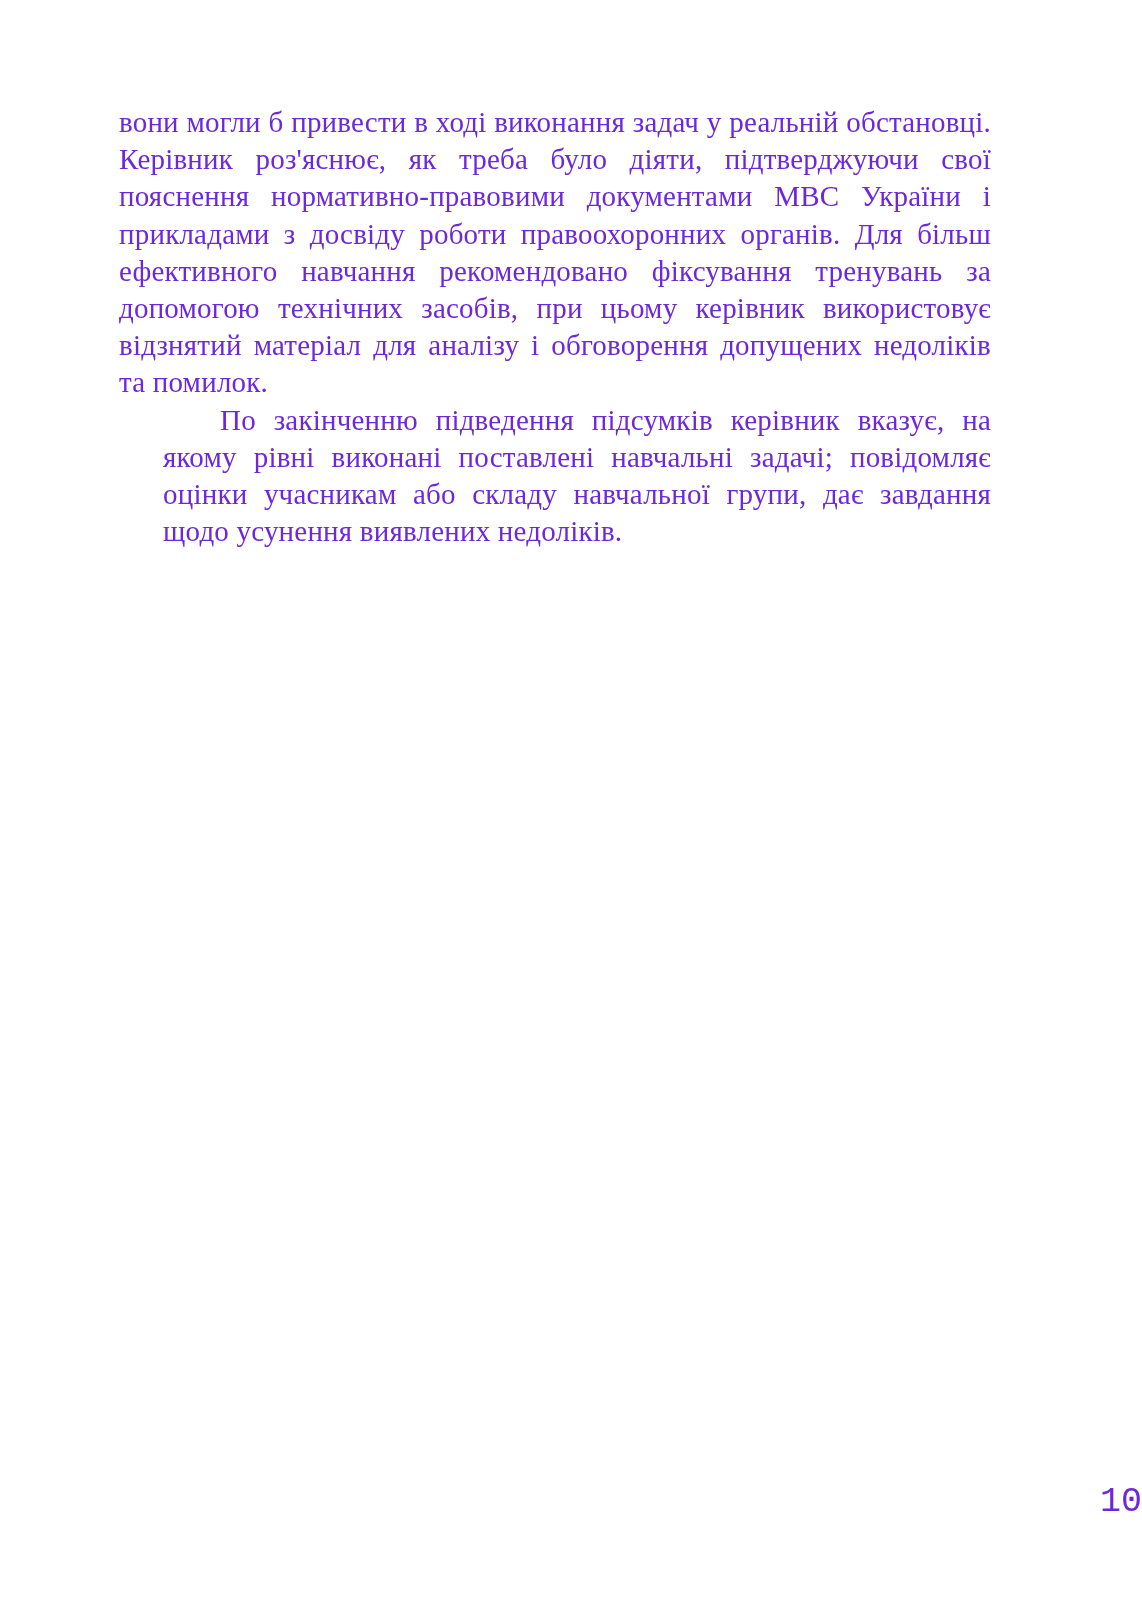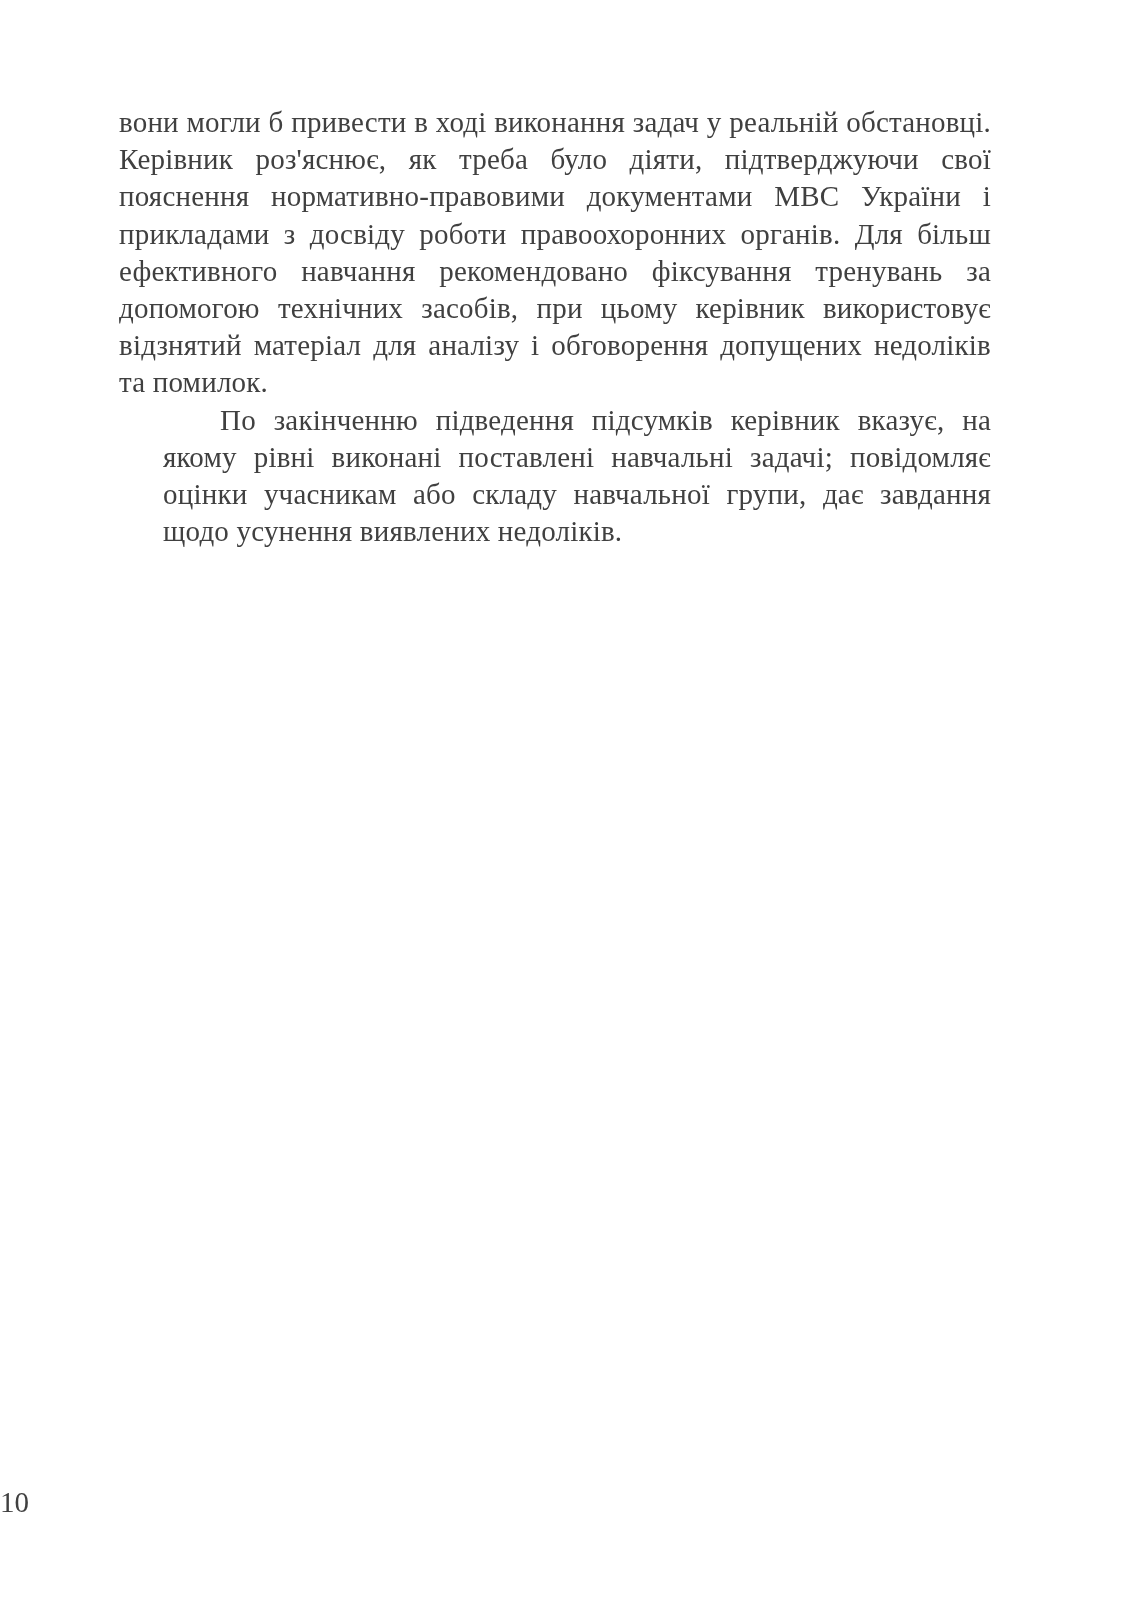--- a/index.html
+++ b/index.html
@@ -6,21 +6,21 @@
     margin: 0;
     padding: 0;
     background: #ffffff;
   }
   .page {
     position: relative;
     width: 1142px;
     height: 1615px;
     background: #ffffff;
     font-family: "Liberation Serif", "DejaVu Serif", serif;
-    color: #404040;
+    color: #6d28d9;
     overflow: hidden;
   }
   .text-block {
     position: absolute;
     left: 119px;
     top: 104px;
     width: 872px;
   }
   .text-block p {
     margin: 0;
@@ -31,23 +31,24 @@
   }
   .text-block p.indented {
     text-indent: 57px;
     margin-left: 44px;
   }
   .page-number {
     position: absolute;
     left: 0;
     top: 1486px;
     width: 100%;
-    text-align: left;
-    font-size: 29px;
+    text-align: right;
+    font-size: 35px;
     line-height: 32px;
+    font-family: Liberation Mono, monospace;
   }
 </style>
 </head>
 <body>
 
 <div class="page">
 
   <div class="text-block">
     <p>вони могли б привести в ході виконання задач у реальній обстановці. Керівник роз'яснює, як треба було діяти, підтверджуючи свої пояснення нормативно-правовими документами МВС України і прикладами з досвіду роботи правоохоронних органів. Для більш ефективного навчання рекомендовано фіксування тренувань за допомогою технічних засобів, при цьому керівник використовує відзнятий матеріал для аналізу і обговорення допущених недоліків та помилок.</p>
     <p class="indented">По закінченню підведення підсумків керівник вказує, на якому рівні виконані поставлені навчальні задачі; повідомляє оцінки учасникам або складу навчальної групи, дає завдання щодо усунення виявлених недоліків.</p>

